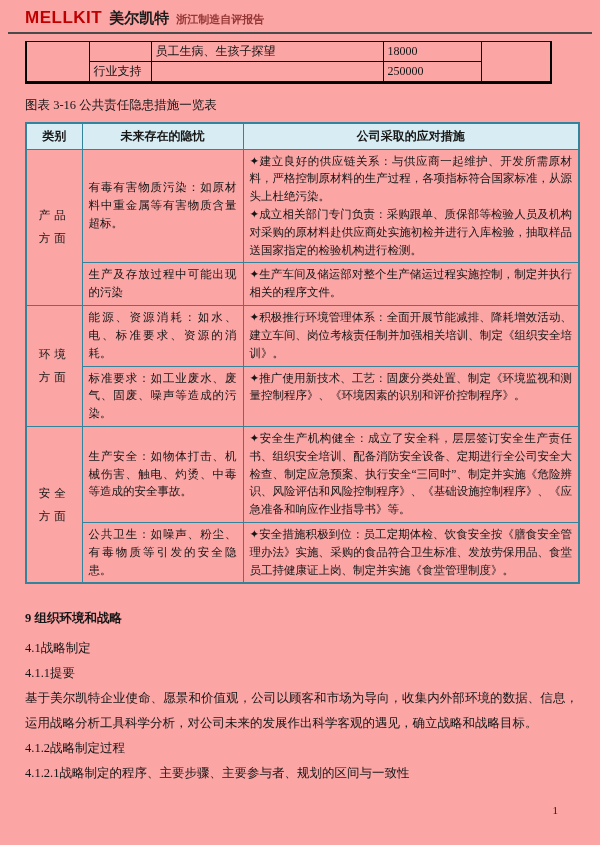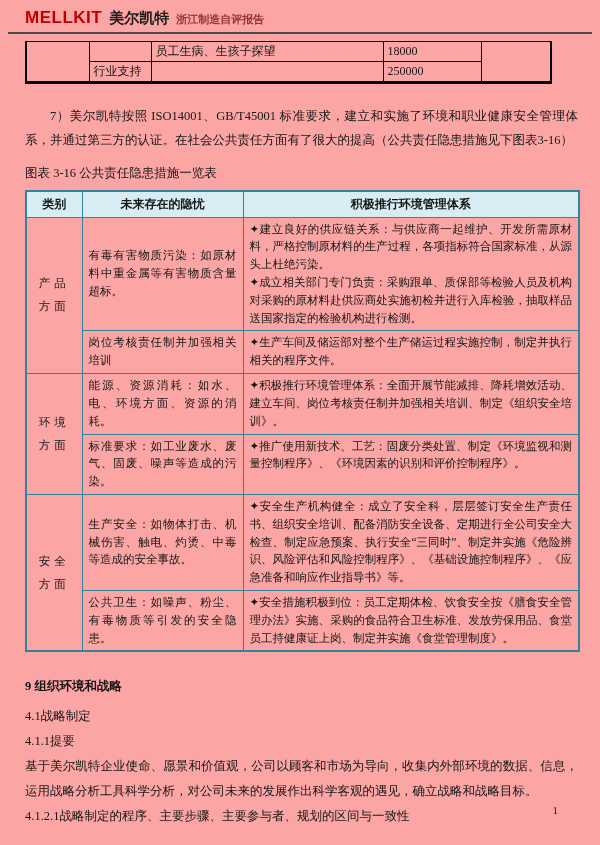--- a/index.html
+++ b/index.html
@@ -113,55 +113,54 @@
         <td class="span-cell" rowspan="2"></td>
       </tr>
       <tr>
         <td>行业支持</td>
         <td></td>
         <td>250000</td>
       </tr>
     </tbody>
   </table>
 
-  <p class="para7">7）美尔凯特按照 ISO14001、GB/T45001 标准要求，建立和实施了环境和职业健康安全管理体系，并通过第三方的认证。在社会公共责任方面有了很大的提高（公共责任隐患措施见下图表3-16）</p>
 
   <div class="fig-caption">图表 3-16 公共责任隐患措施一览表</div>
 
   <table class="risk-table">
     <colgroup>
       <col style="width:56px">
         <col style="width:161px">
         <col style="width:336px">
     </colgroup>
     <thead>
       <tr>
         <th>类别</th>
         <th>未来存在的隐忧</th>
-        <th>积极推行环境管理体系</th>
+        <th>公司采取的应对措施</th>
       </tr>
     </thead>
     <tbody>
         <tr>
           <td rowspan="2" class="cat">产品方面</td>
           <td class="risk">有毒有害物质污染：如原材料中重金属等有害物质含量超标。</td>
           <td class="measures">
             <div>✦建立良好的供应链关系：与供应商一起维护、开发所需原材料，严格控制原材料的生产过程，各项指标符合国家标准，从源头上杜绝污染。</div>
             <div>✦成立相关部门专门负责：采购跟单、质保部等检验人员及机构对采购的原材料赴供应商处实施初检并进行入库检验，抽取样品送国家指定的检验机构进行检测。</div>
           </td>
         </tr>
         <tr>
-          <td class="risk">岗位考核责任制并加强相关培训</td>
+          <td class="risk">生产及存放过程中可能出现的污染</td>
           <td class="measures">
             <div>✦生产车间及储运部对整个生产储运过程实施控制，制定并执行相关的程序文件。</div>
           </td>
         </tr>
         <tr>
           <td rowspan="2" class="cat">环境方面</td>
-          <td class="risk">能源、资源消耗：如水、电、环境方面、资源的消耗。</td>
+          <td class="risk">能源、资源消耗：如水、电、标准要求、资源的消耗。</td>
           <td class="measures">
             <div>✦积极推行环境管理体系：全面开展节能减排、降耗增效活动、建立车间、岗位考核责任制并加强相关培训、制定《组织安全培训》。</div>
           </td>
         </tr>
         <tr>
           <td class="risk">标准要求：如工业废水、废气、固废、噪声等造成的污染。</td>
           <td class="measures">
             <div>✦推广使用新技术、工艺：固废分类处置、制定《环境监视和测量控制程序》、《环境因素的识别和评价控制程序》。</div>
           </td>
         </tr>
@@ -179,19 +178,20 @@
           </td>
         </tr>
       </tbody>
   </table>
 
   <div class="sections">
     <p class="h4">9 组织环境和战略</p>
     <p class="hsub">4.1战略制定</p>
     <p class="hsub">4.1.1提要</p>
     <p class="body-para">基于美尔凯特企业使命、愿景和价值观，公司以顾客和市场为导向，收集内外部环境的数据、信息，运用战略分析工具科学分析，对公司未来的发展作出科学客观的遇见，确立战略和战略目标。</p>
+    <p class="hsub">4.1.2战略制定过程</p>
     <p class="hsub">4.1.2.1战略制定的程序、主要步骤、主要参与者、规划的区间与一致性</p>
 
   </div>
 
   <div class="page-number">1</div>
 
 </div>
 
 </body></html>

